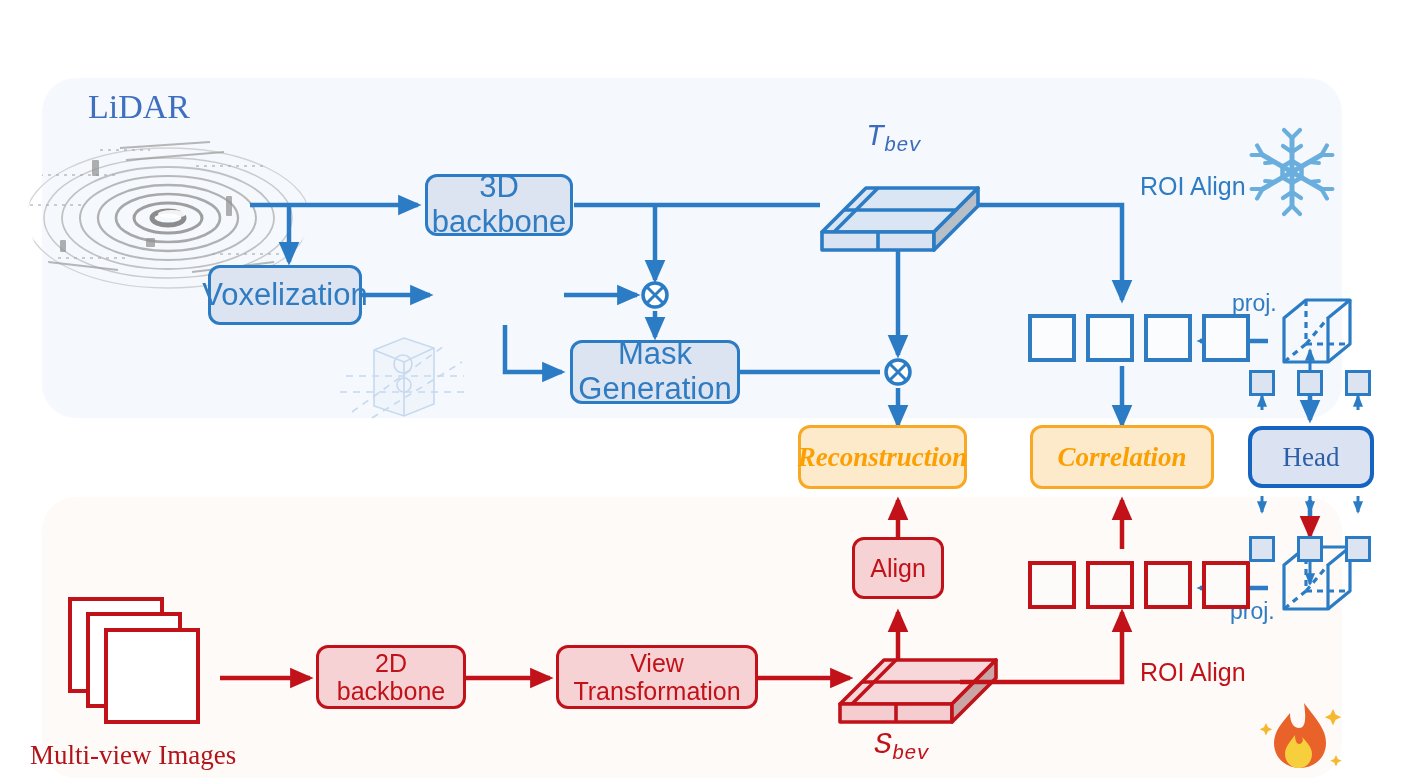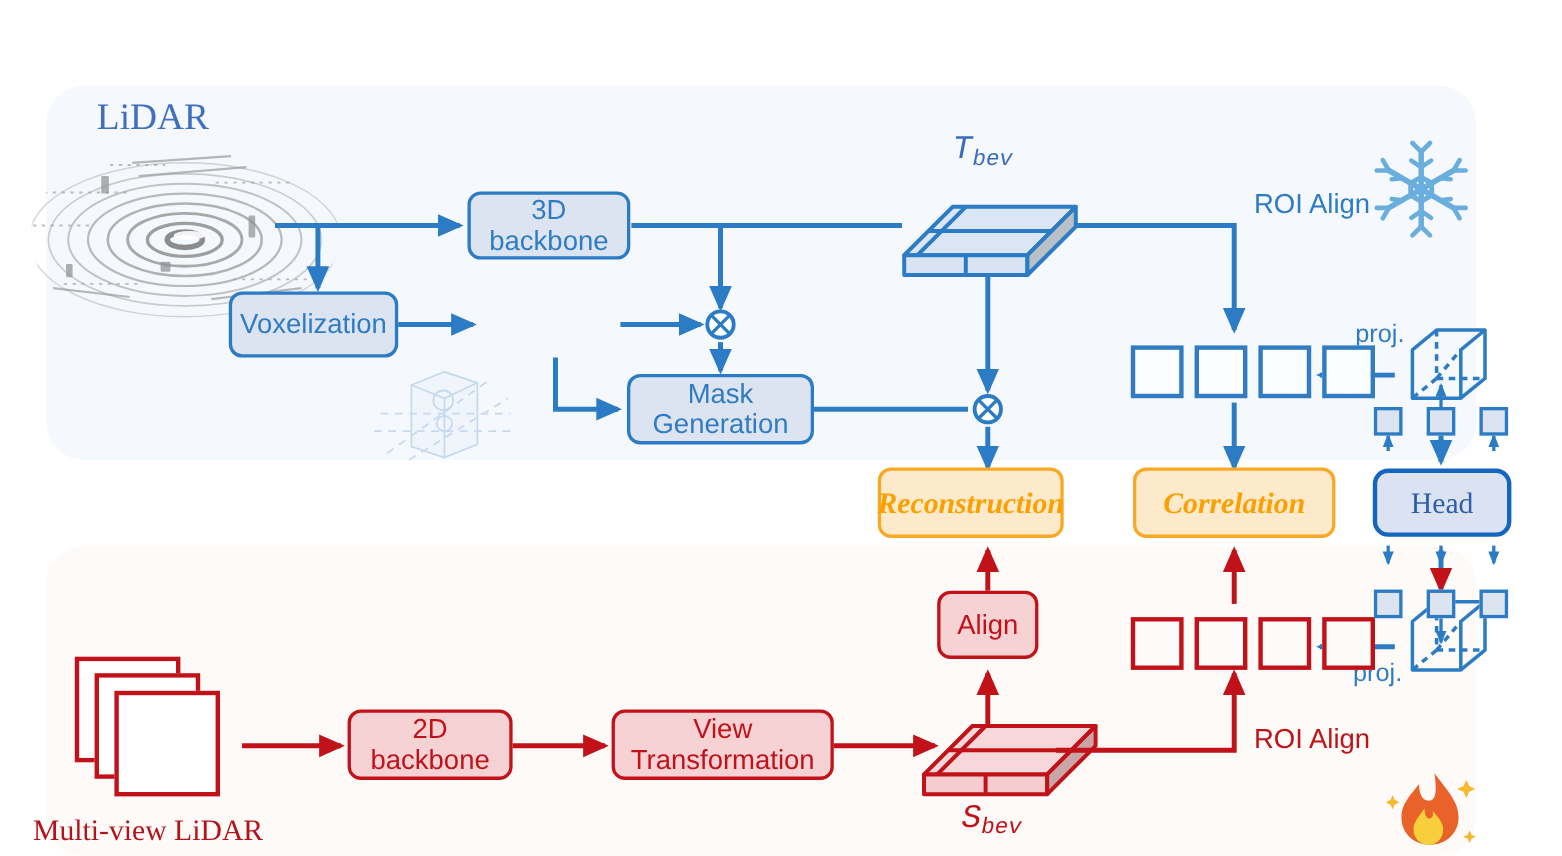--- a/index.html
+++ b/index.html
@@ -7,21 +7,21 @@
        font-family:"Liberation Sans",sans-serif;}
   .stage{position:absolute;left:0;top:0;width:1420px;height:778px;}
   .panel{position:absolute;}
   #lidar-panel{left:42px;top:78px;width:1300px;height:340px;background:#f5f8fd;border-radius:34px;}
   #camera-panel{left:42px;top:497px;width:1300px;height:281px;background:#fefaf7;border-radius:34px;}
 
   svg.layer{position:absolute;left:0;top:0;width:1420px;height:778px;overflow:visible;}
 
   .nodebox{position:absolute;box-sizing:border-box;display:flex;align-items:center;
            justify-content:center;text-align:center;line-height:1.12;border-radius:12px;}
-  .blue-box{background:#dde4f1;border:3px solid #2b7cc4;color:#2f7cc2;font-size:25px;}
+  .blue-box{background:#dde4f1;border:3px solid #2b7cc4;color:#2f7cc2;font-size:31px;}
   .red-box{background:#f6d2d4;border:3px solid #c1121a;color:#c1121a;font-size:25px;justify-content:center;}
   .orange-box{background:#fdeacb;border:3px solid #f9a825;color:#fba000;
               font-family:"Liberation Serif",serif;font-style:italic;font-weight:bold;font-size:27px;}
   .head-box{background:#dbe3f3;border:4px solid #1565c0;color:#2c5fa8;
             font-family:"Liberation Serif",serif;font-size:27px;border-radius:14px;}
 
   .lbl{position:absolute;white-space:nowrap;}
   .lidar-label{color:#3f6fbf;font-family:"Liberation Serif",serif;font-size:34px;}
   .mv-label{color:#b3141b;font-family:"Liberation Serif",serif;font-size:27px;}
   .tbev-label,.sbev-label{font-family:Liberation Mono, monospace;font-size:30px;font-style:italic;}
@@ -322,21 +322,21 @@
   <div class="nodebox orange-box" style="left:1030px;top:425px;width:184px;height:64px;">
     <span>Correlation</span>
   </div>
 
   <div class="nodebox head-box" style="left:1248px;top:426px;width:126px;height:62px;text-align:center;">
     <span>Head</span>
   </div>
 
   <div class="lbl lidar-label" style="left:88px;top:88px;">LiDAR</div>
 
-  <div class="lbl mv-label" style="left:30px;top:740px;">Multi-view LiDAR</div>
+  <div class="lbl mv-label" style="left:30px;top:740px;">Multi-view Images</div>
 
   <div class="lbl tbev-label" style="left:866px;top:120px;">
     <span>T</span><span class="sub">bev</span>
   </div>
 
   <div class="lbl sbev-label" style="left:874px;top:728px;">
     <span>S</span><span class="sub">bev</span>
   </div>
 
   <div class="lbl roi-blue" style="left:1140px;top:172px;">ROI Align</div>

